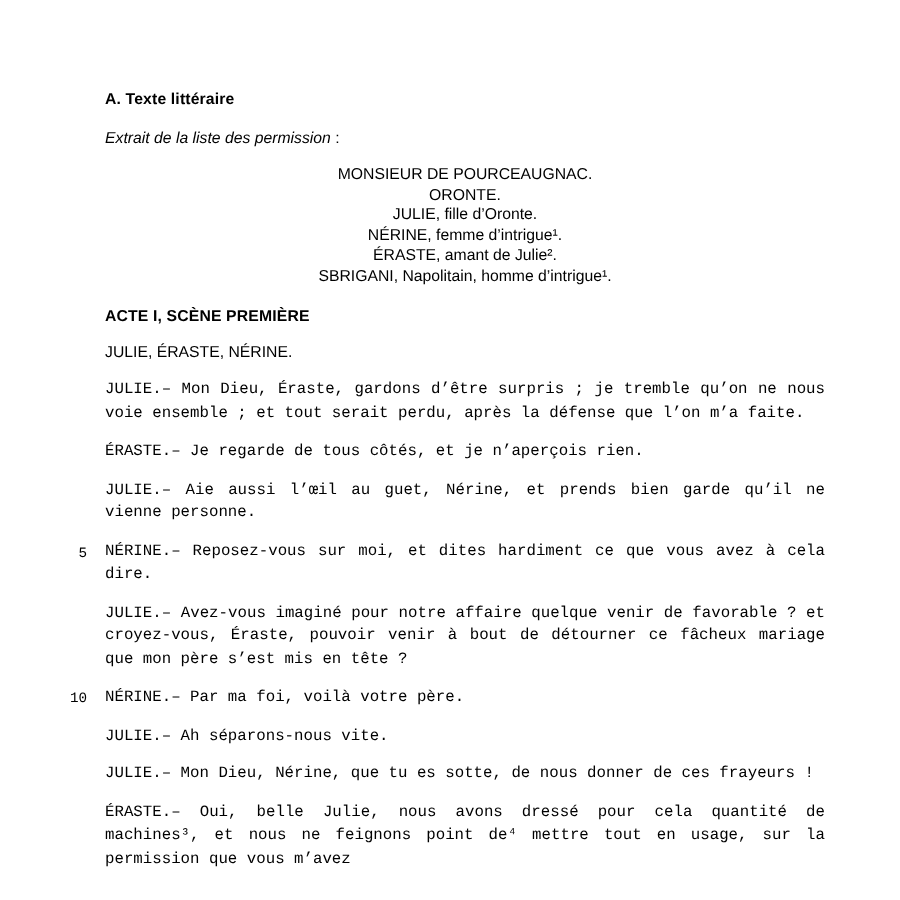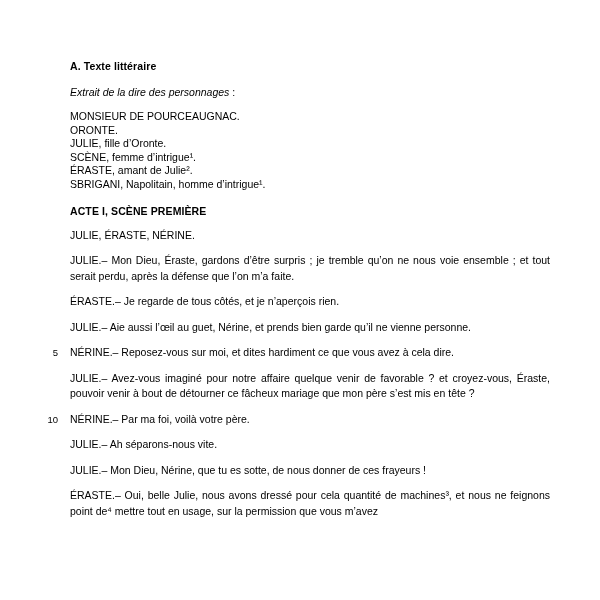--- a/index.html
+++ b/index.html
@@ -46,36 +46,38 @@
   .italic-line .plain {
     font-style: normal;
   }
   .cast {
     font-size: 10.5px;
     margin: 0 0 12px 0;
     line-height: 13.5px;
   }
   .cast div {
     white-space: pre-wrap;
+    text-align: center;
   }
   .scene-note {
     font-size: 10.5px;
     font-style: italic;
     margin: 0 0 12px 0;
   }
   .characters-line {
     font-size: 10.5px;
     margin: 0 0 12px 0;
   }
   .speech {
     position: relative;
     font-size: 10.5px;
     line-height: 15.5px;
     margin: 0 0 10px 0;
     text-align: justify;
+    font-family: Liberation Mono, monospace;
   }
   .linenum {
     position: absolute;
     left: -30px;
     top: 0;
     width: 18px;
     text-align: right;
     font-size: 9.5px;
     color: #000;
   }
@@ -84,27 +86,27 @@
   }
 </style>
 </head>
 <body>
 
 <div class="page">
   <div class="content">
 
     <div class="heading">A. Texte littéraire</div>
 
-    <div class="italic-line"><span>Extrait de la dire des personnages</span><span class="plain"> :</span></div>
+    <div class="italic-line"><span>Extrait de la liste des permission</span><span class="plain"> :</span></div>
 
     <div class="cast">
       <div>MONSIEUR DE POURCEAUGNAC.</div>
       <div>ORONTE.</div>
       <div>JULIE, fille d’Oronte.</div>
-      <div>SCÈNE, femme d’intrigue¹.</div>
+      <div>NÉRINE, femme d’intrigue¹.</div>
       <div>ÉRASTE, amant de Julie².</div>
       <div>SBRIGANI, Napolitain, homme d’intrigue¹.</div>
     </div>
 
 
     <div class="act-heading">ACTE I, SCÈNE PREMIÈRE</div>
 
     <div class="characters-line">JULIE, ÉRASTE, NÉRINE.</div>
 
     <div class="speech">

